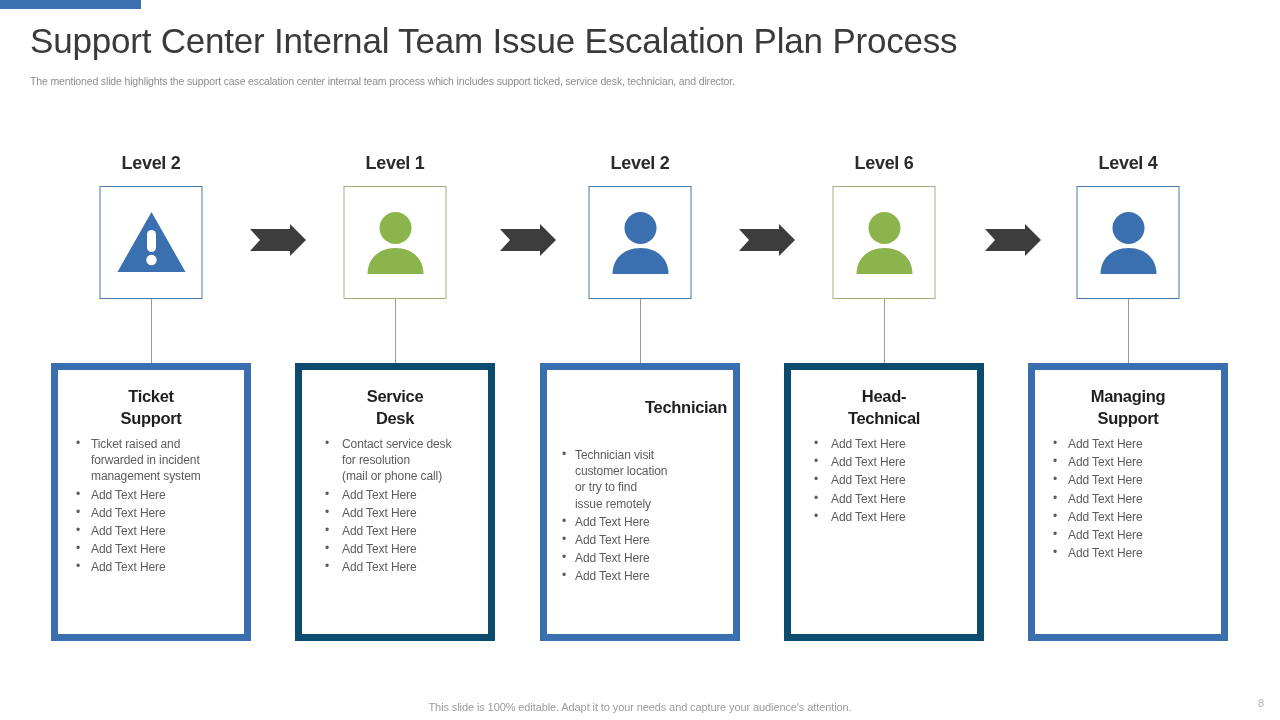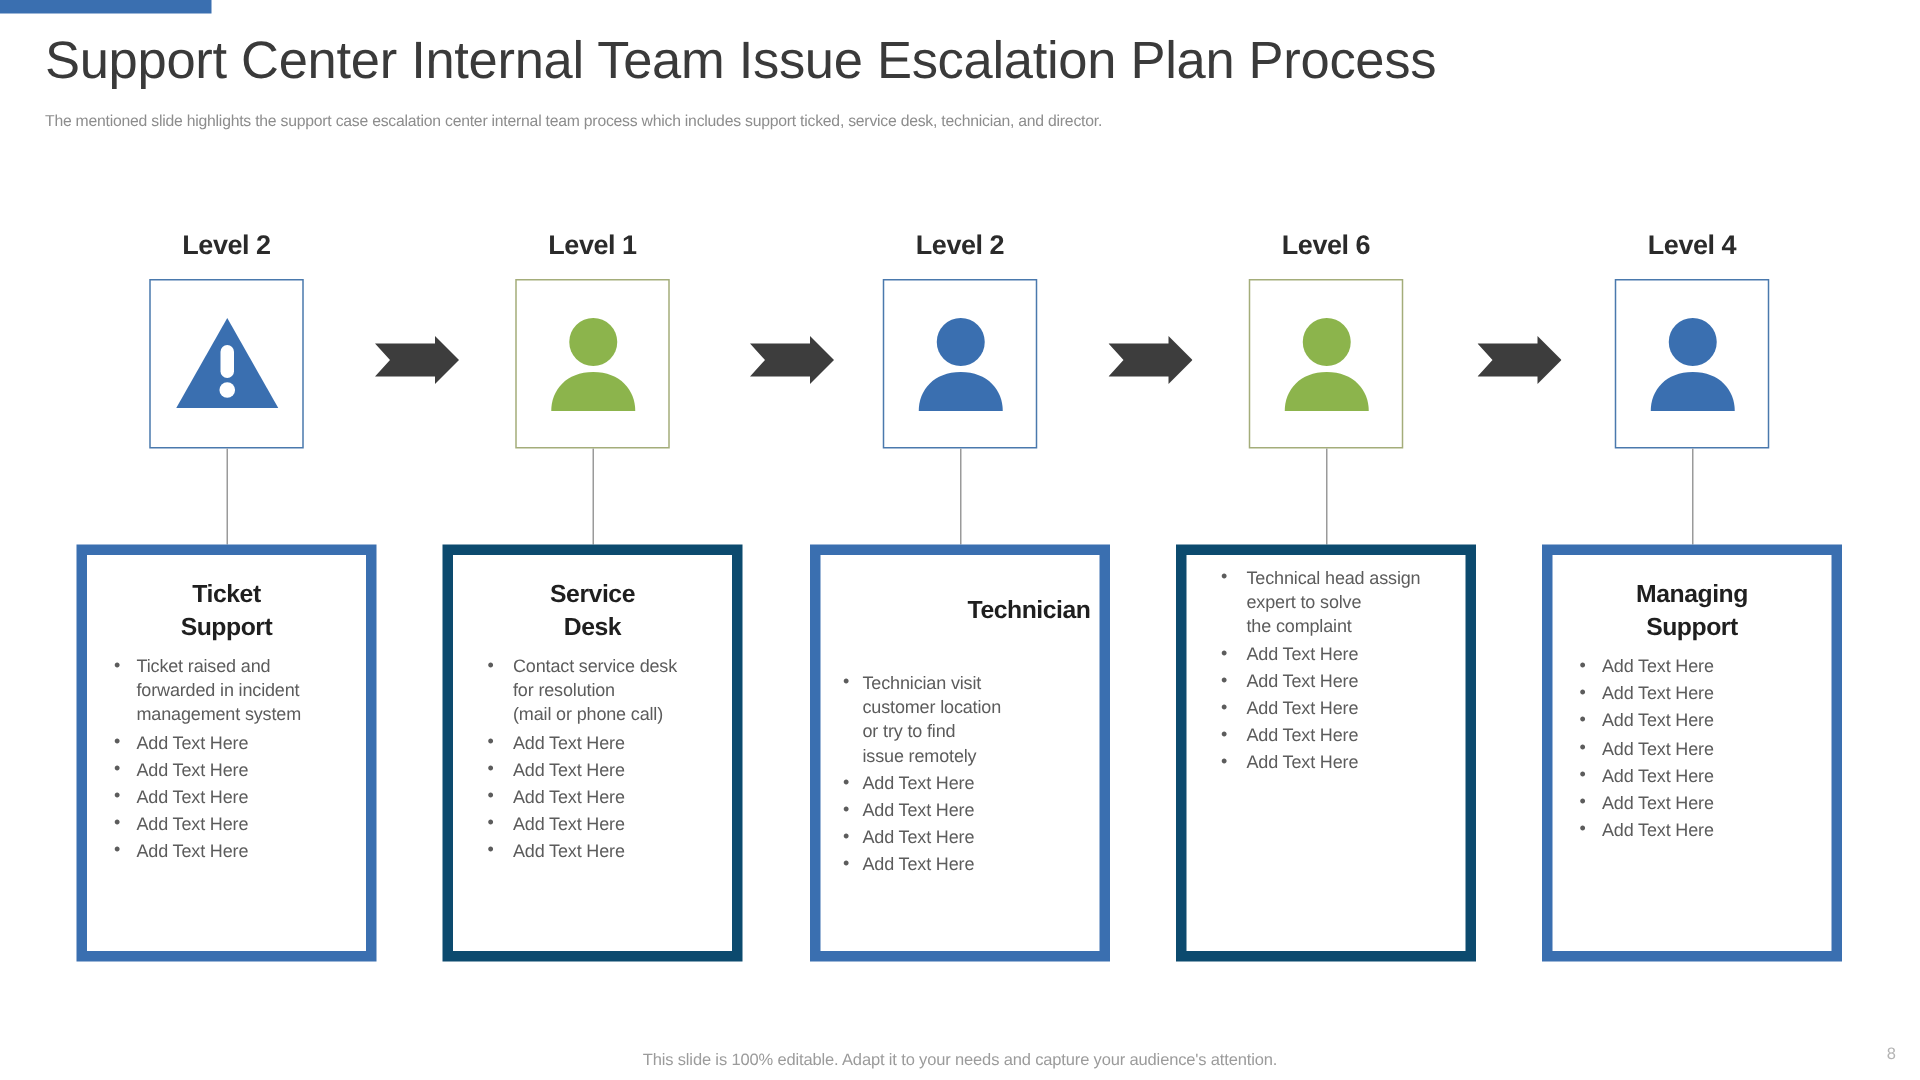--- a/index.html
+++ b/index.html
@@ -283,24 +283,25 @@
       <div class="level-label">Level 6</div>
       <div class="icon-box green">
         <svg width="70" height="66" viewBox="0 0 70 66">
           <circle cx="35" cy="18" r="16" fill="#8CB44C"></circle>
           <path d="M35 38 C17 38 7 50 7 64 L63 64 C63 50 53 38 35 38 Z" fill="#8CB44C"></path>
         </svg>
       </div>
       <div class="connector"></div>
       <div class="card green">
         <div class="card-inner">
+          <div class="card-title">
+            <div>Head-</div>
+            <div>Technical</div>
+          </div>
           <ul class="bullets indent-xwide">
-            <li>Technical head assign
-expert to solve
-the complaint</li>
             <li>Add Text Here</li>
             <li>Add Text Here</li>
             <li>Add Text Here</li>
             <li>Add Text Here</li>
             <li>Add Text Here</li>
           </ul>
         </div>
       </div>
     </div>
     <div class="column" style="left: 1013px;">

